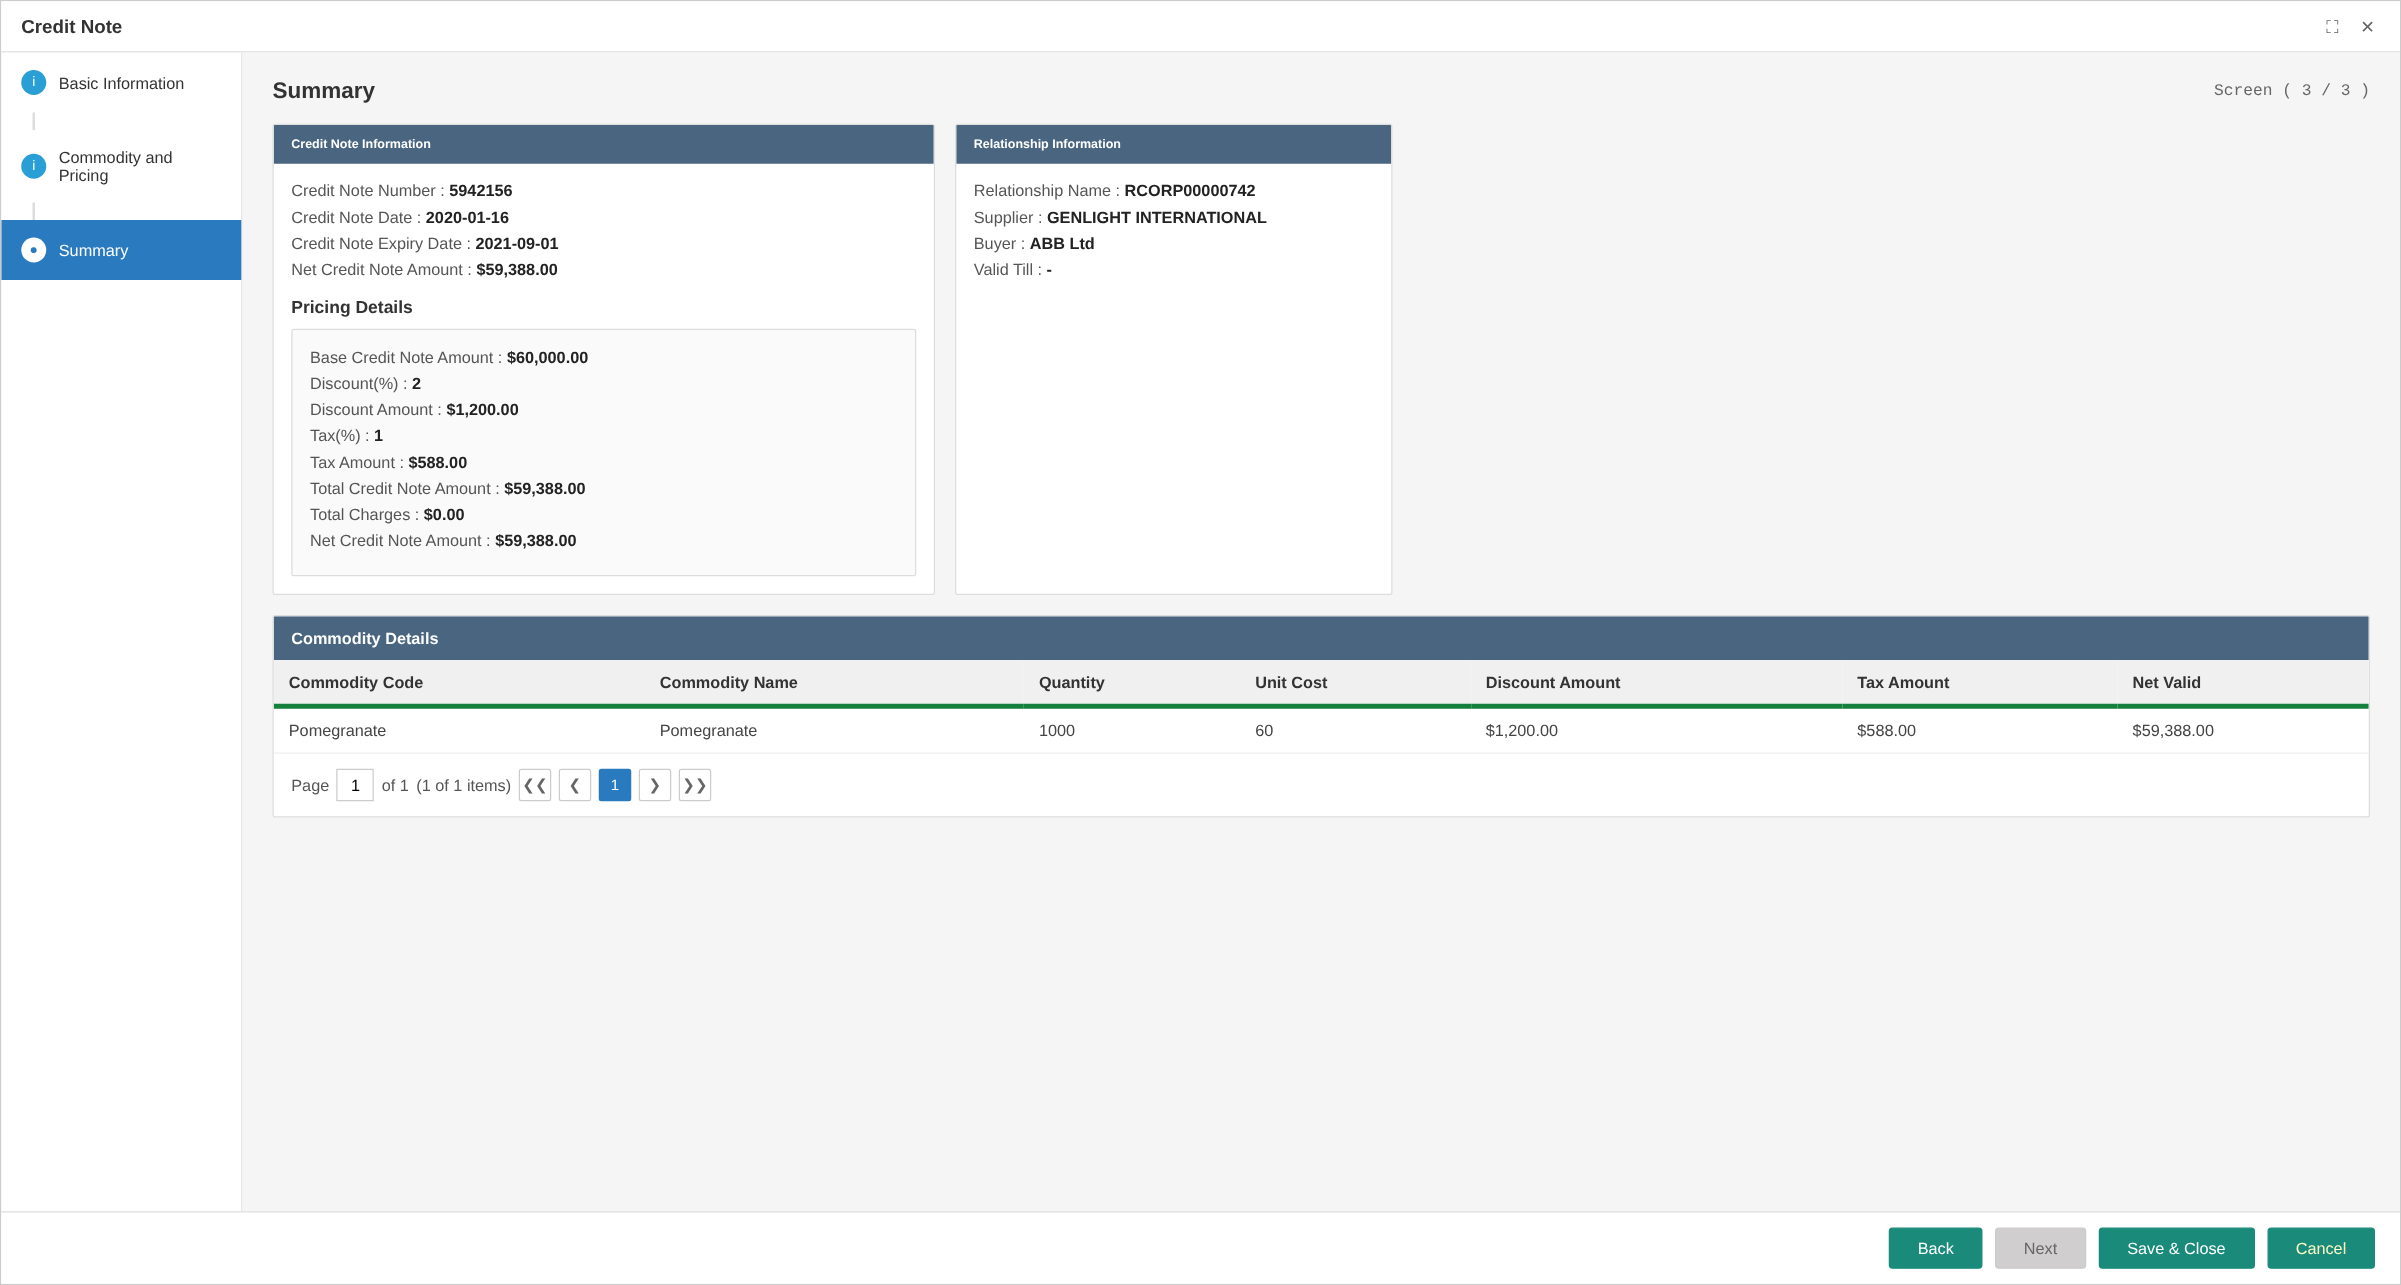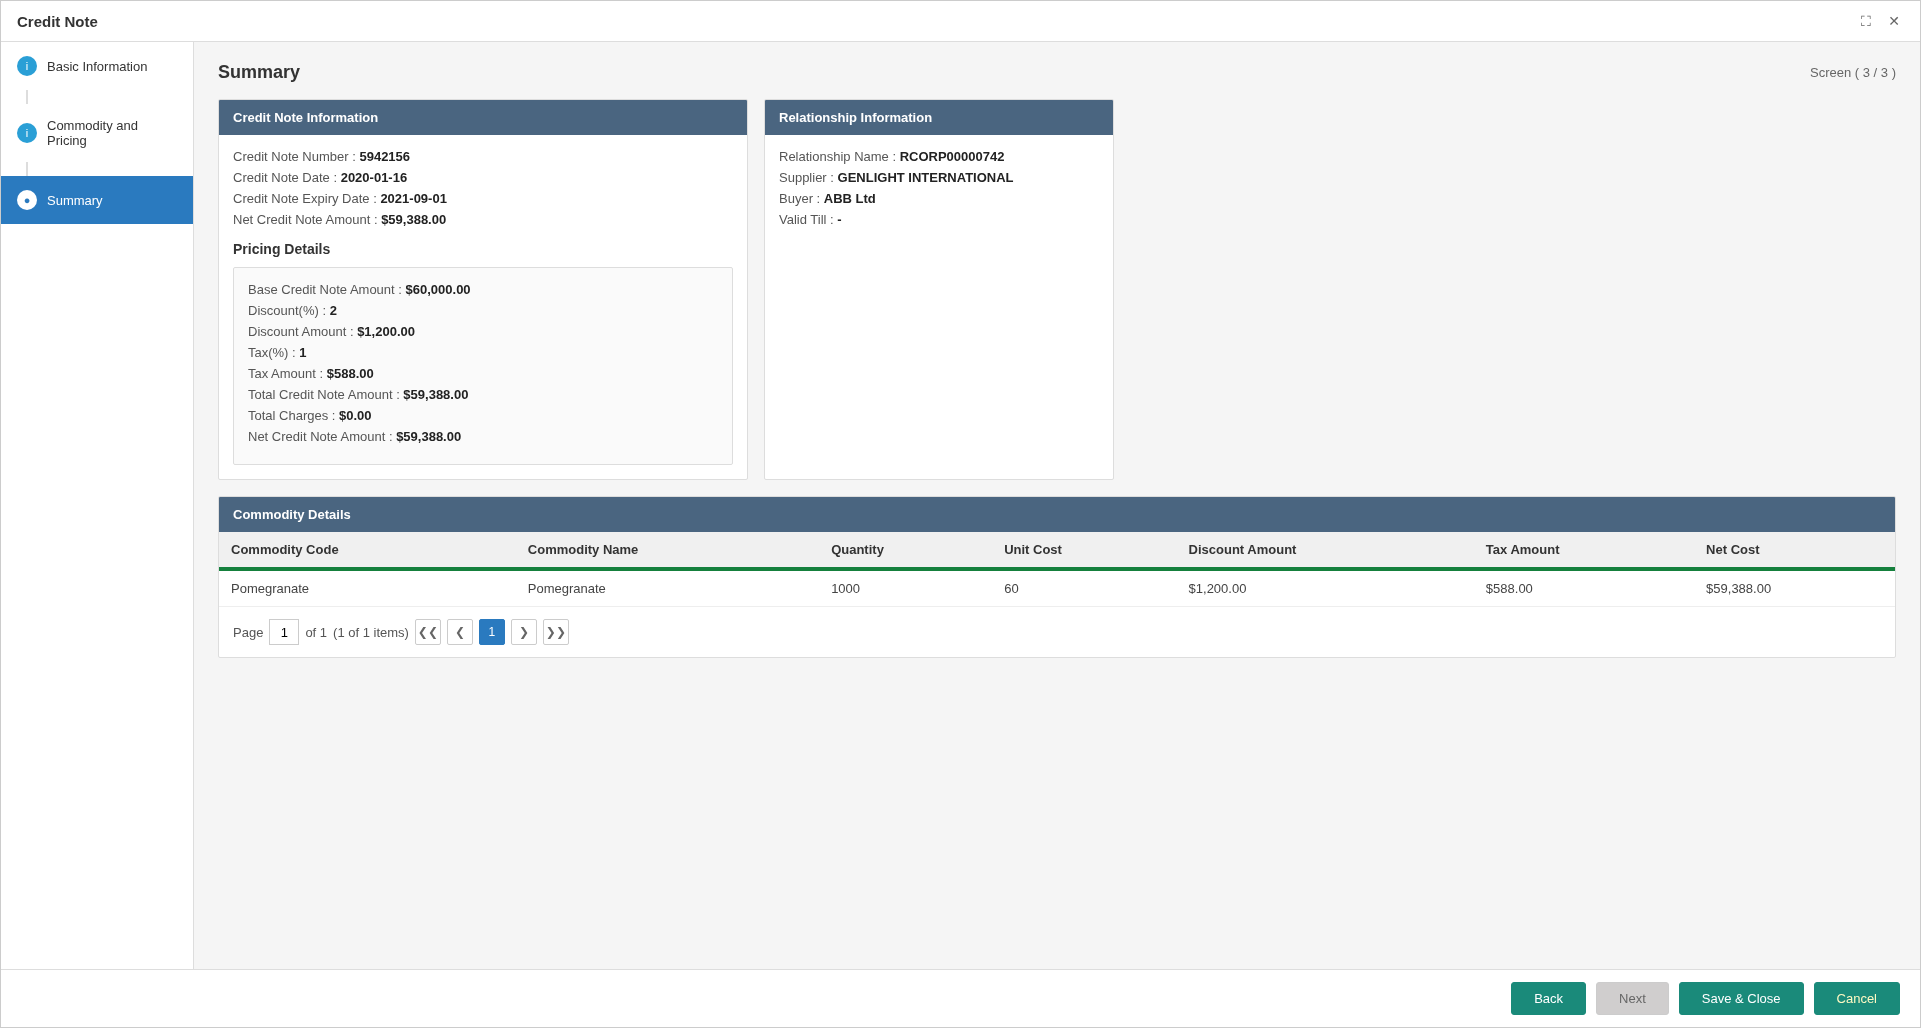--- a/index.html
+++ b/index.html
@@ -20,27 +20,27 @@
     .sidebar-item.active { background: #2a7abf; color: #fff; }
     .sidebar-item .step-icon { width: 20px; height: 20px; border-radius: 50%; display: flex; align-items: center; justify-content: center; font-size: 11px; flex-shrink: 0; }
     .sidebar-item:not(.active) .step-icon { background: #2a9fd6; color: #fff; }
     .sidebar-item.active .step-icon { background: #fff; color: #2a7abf; }
     .sidebar-divider { width: 2px; height: 14px; background: #ddd; margin-left: 25px; }
 
     
     .content { flex: 1; padding: 20px 24px; overflow-y: auto; background: #f5f5f5; }
     .content-header { display: flex; justify-content: space-between; align-items: center; margin-bottom: 16px; }
     .page-title { font-size: 18px; font-weight: bold; color: #333; }
-    .screen-info { font-size: 13px; color: #666; }
+    .screen-info { font-size: 13px; color: #666; font-family: Liberation Mono, monospace; }
 
     
     .cards-row { display: flex; gap: 16px; margin-bottom: 16px; }
 
     .card { background: #fff; border: 1px solid #ddd; border-radius: 2px; overflow: hidden; }
-    .card-header { background: #4a6580; color: #fff; padding: 10px 14px; font-size: 13px; font-weight: bold; }
+    .card-header { background: #4a6580; color: #fff; padding: 10px 14px; font-size: 10px; font-weight: bold; }
     .card-body { padding: 14px; }
 
     .card-credit { flex: 0 0 530px; }
     .card-relationship { flex: 0 0 350px; }
     .card-remarks { flex: 1; }
 
     .info-row { margin-bottom: 6px; font-size: 13px; color: #555; }
     .info-row span.bold { font-weight: bold; color: #222; }
 
     .pricing-title { font-size: 14px; font-weight: bold; margin: 14px 0 10px 0; color: #333; }
@@ -185,21 +185,21 @@
         <div class="commodity-header">Commodity Details</div>
         <table>
           <thead>
             <tr>
               <th>Commodity Code</th>
               <th>Commodity Name</th>
               <th>Quantity</th>
               <th>Unit Cost</th>
               <th>Discount Amount</th>
               <th>Tax Amount</th>
-              <th>Net Cost</th>
+              <th>Net Valid</th>
             </tr>
           </thead>
           <tbody id="commodity-table-body">
 
           <tr>
       <td>Pomegranate</td>
       <td>Pomegranate</td>
       <td>1000</td>
       <td>60</td>
       <td>$1,200.00</td>

